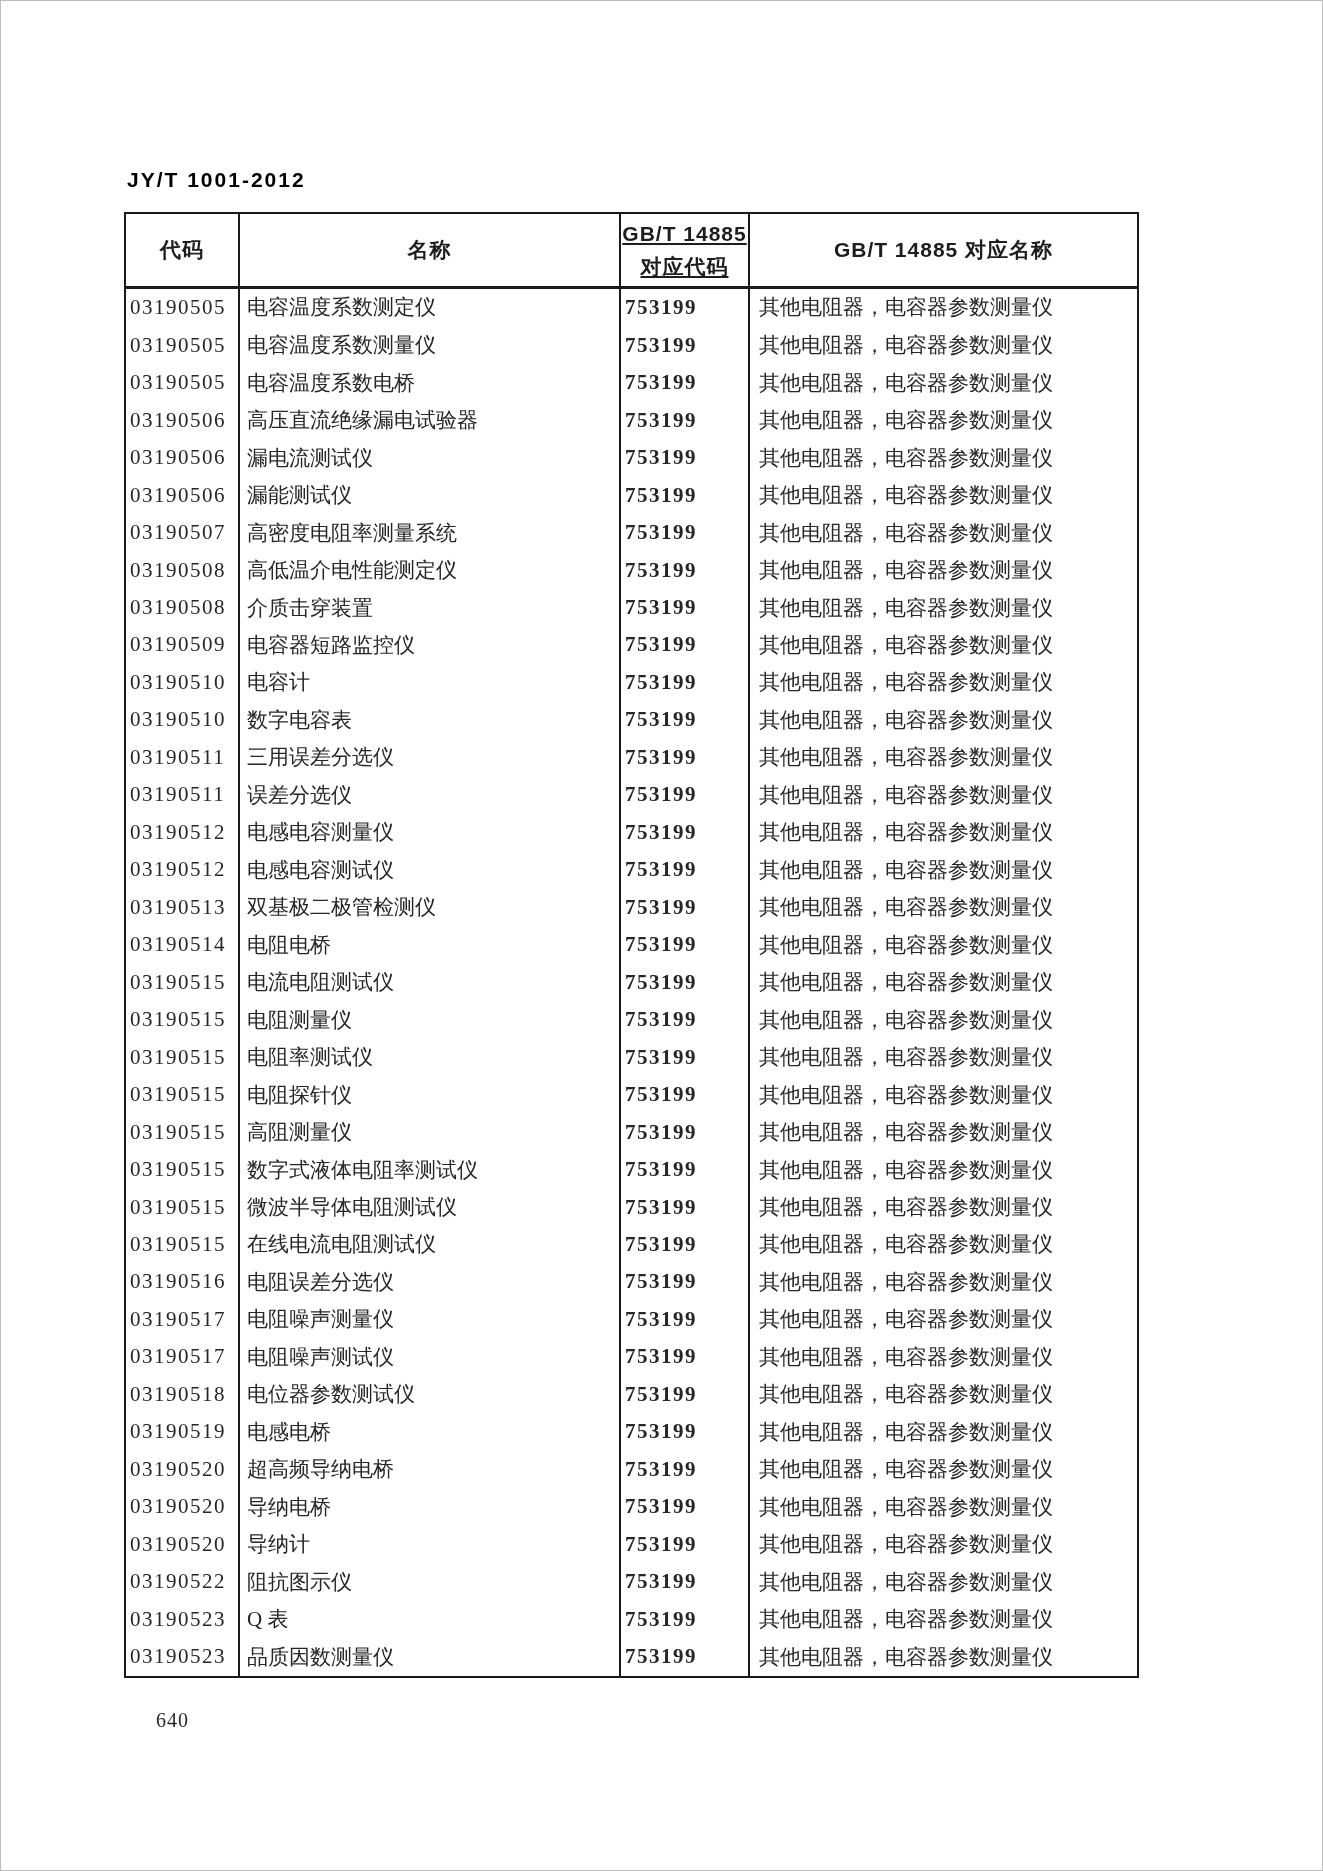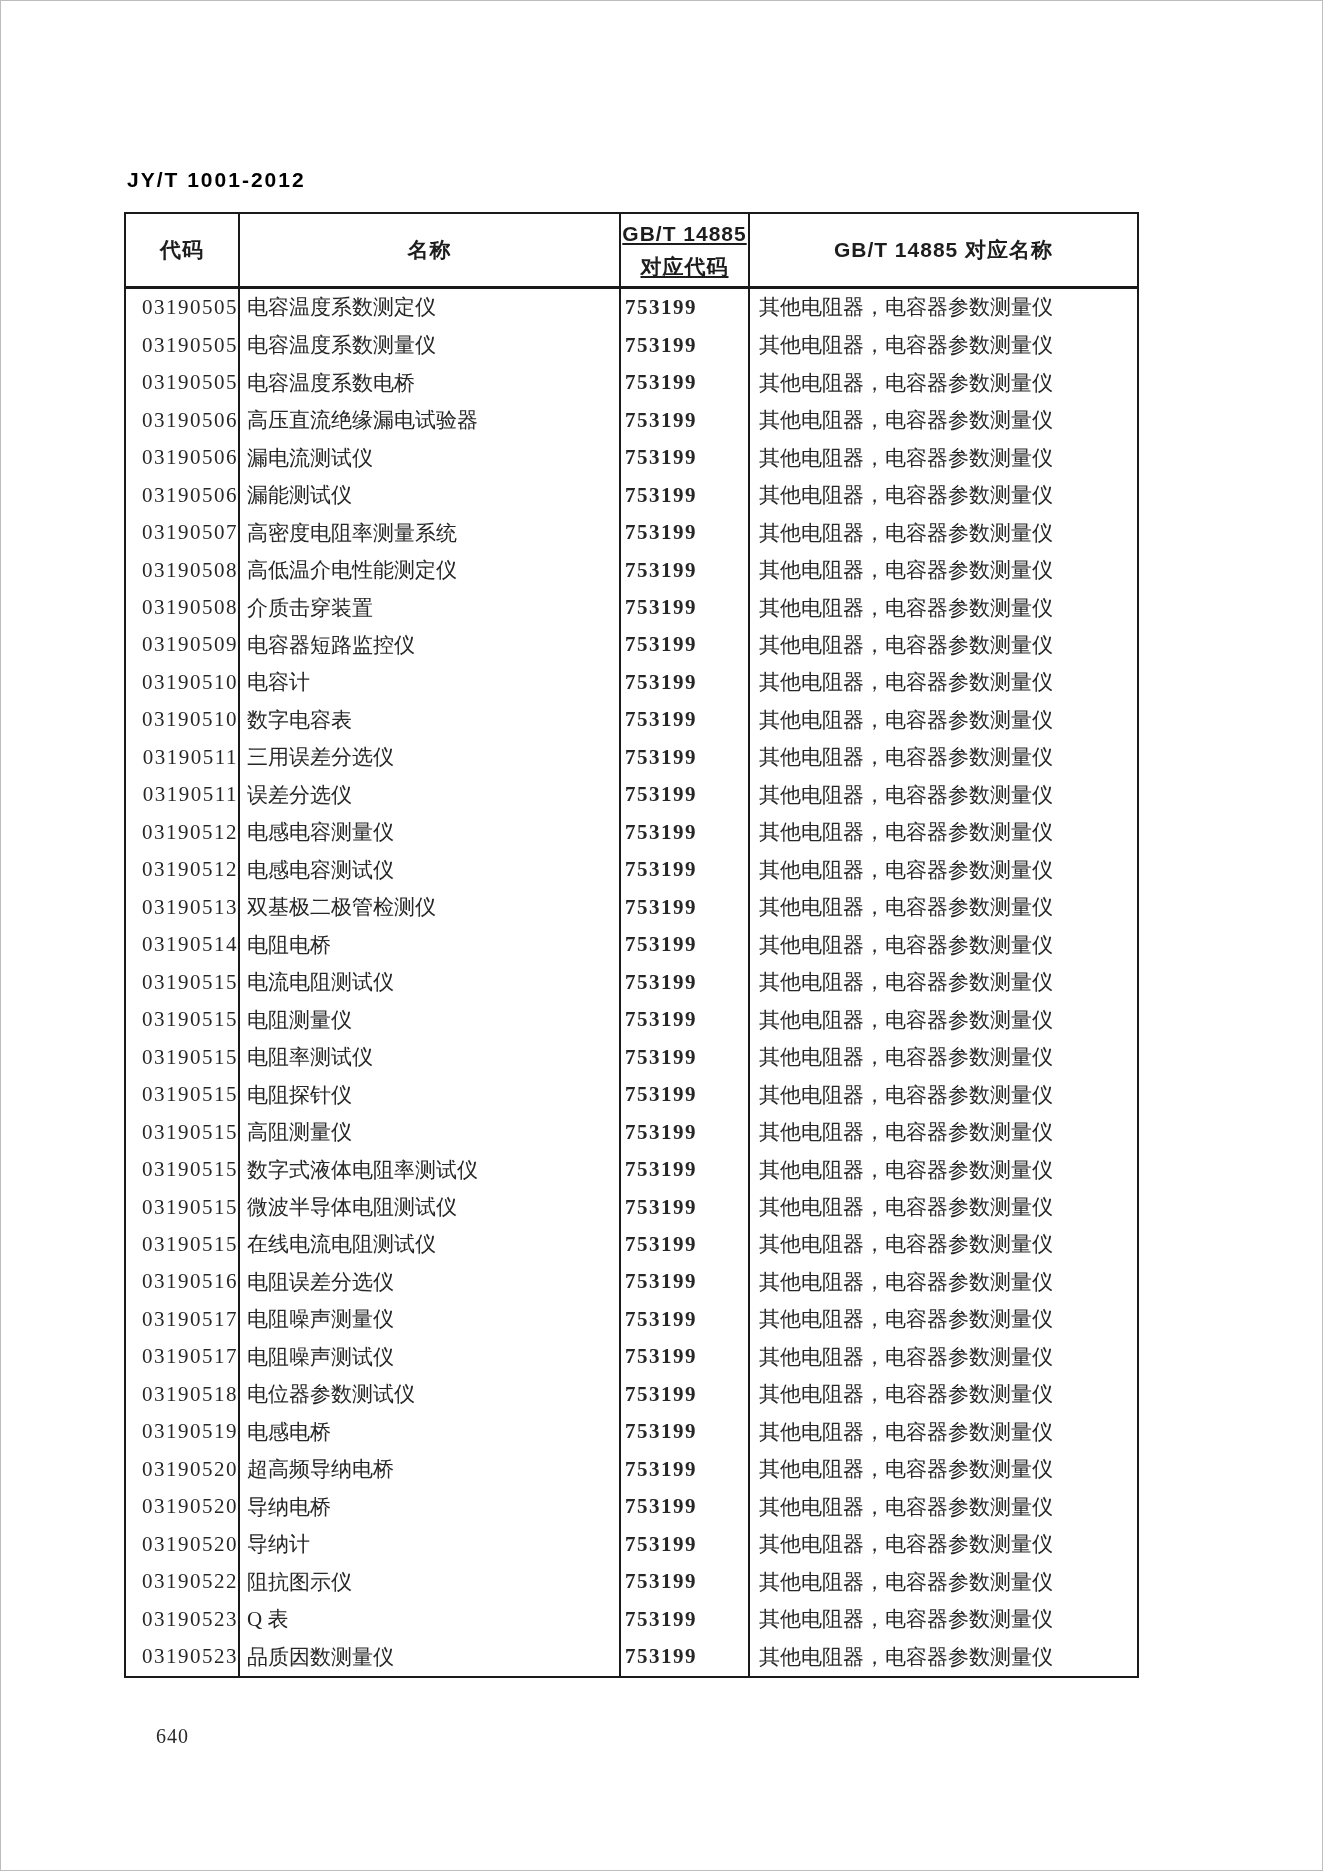--- a/index.html
+++ b/index.html
@@ -51,31 +51,30 @@
     letter-spacing:1px;
   }
   thead th .hline { display:block; line-height:33px;text-decoration:underline; }
   tbody td {
     font-size:21px;
     vertical-align:middle;
     white-space:nowrap;
     overflow:hidden;
     color:#262626;
   }
-  tbody td.code-cell   { padding-left:4px;  letter-spacing:1.5px;text-align:right; }
+  tbody td.code-cell   { padding-left:4px;  letter-spacing:1.5px; }
   tbody td.name-cell   { padding-left:7px;margin-left:12px;  }
   tbody td.gbcode-cell { padding-left:4px;  letter-spacing:1.5px;font-weight:bold; }
   tbody td.gbname-cell { padding-left:9px;  }
   .page-number {
     position:absolute;
     left:155px; top:1708px;
     font-size:20px;
     color:#2a2a2a;
     letter-spacing:1px;
-    margin-top:16px;
   }
 </style>
 </head>
 <body>
 
 <div class="page">
 
   <div class="doc-number">JY/T 1001-2012</div>
 
   <table class="map-table">

